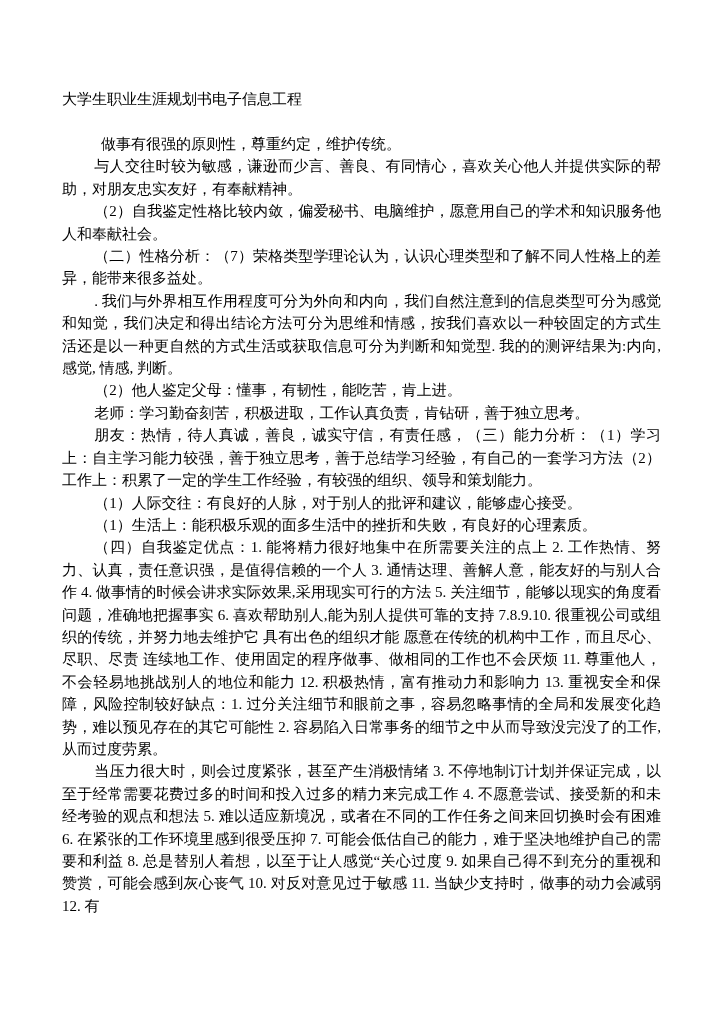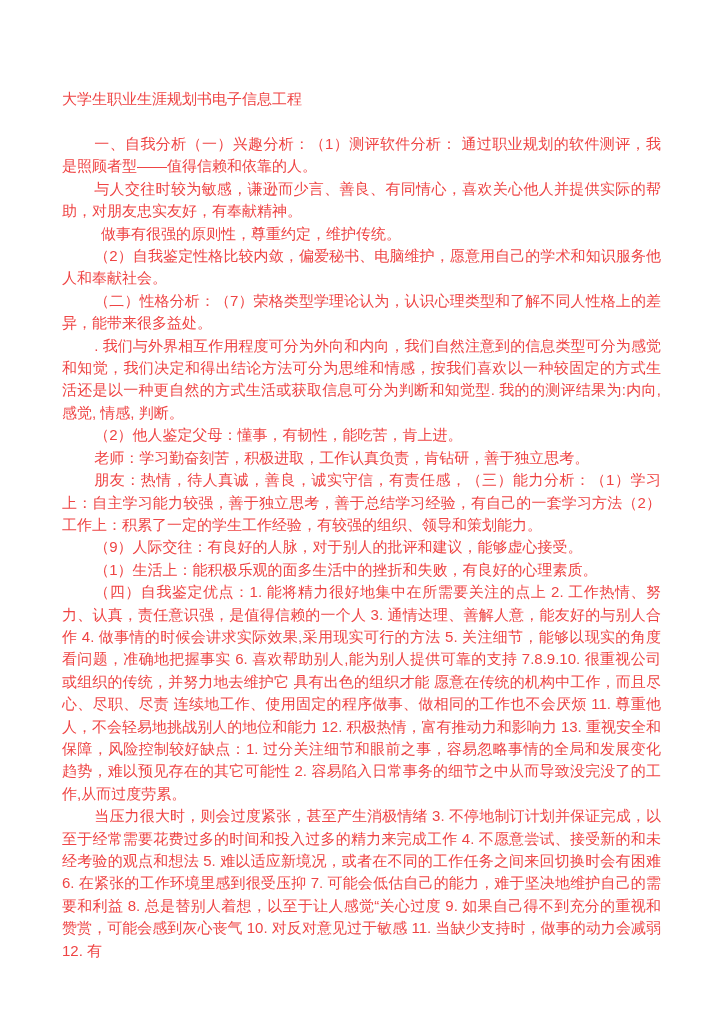--- a/index.html
+++ b/index.html
@@ -13,21 +13,22 @@
     height: 1017px;
     background: #ffffff;
     overflow: hidden;
     font-family: "Liberation Sans", "DejaVu Sans", sans-serif;
   }
   .content {
     position: absolute;
     left: 62px;
     top: 88px;
     width: 599px;
-    color: #ef4444;
+    color: #000000;
+    font-family: Liberation Serif, serif;
   }
   .doc-title {
     font-size: 15px;
     line-height: 22px;
     margin: 0 0 23px 0;
     font-weight: normal;
     text-align: left;
   }
   .para {
     font-size: 15px;
@@ -41,27 +42,26 @@
   .para.indent-lg {
     text-indent: 2.6em;
   }
 </style>
 </head>
 <body>
 
 <div class="page">
   <div class="content">
     <h1 class="doc-title">大学生职业生涯规划书电子信息工程</h1>
-    <p class="para">一、自我分析（一）兴趣分析：（1）测评软件分析： 通过职业规划的软件测评，我是照顾者型——值得信赖和依靠的人。</p>
+    <p class="para indent-lg">做事有很强的原则性，尊重约定，维护传统。</p>
     <p class="para">与人交往时较为敏感，谦逊而少言、善良、有同情心，喜欢关心他人并提供实际的帮助，对朋友忠实友好，有奉献精神。</p>
-    <p class="para indent-lg">做事有很强的原则性，尊重约定，维护传统。</p>
     <p class="para">（2）自我鉴定性格比较内敛，偏爱秘书、电脑维护，愿意用自己的学术和知识服务他人和奉献社会。</p>
     <p class="para">（二）性格分析：（7）荣格类型学理论认为，认识心理类型和了解不同人性格上的差异，能带来很多益处。</p>
     <p class="para">. 我们与外界相互作用程度可分为外向和内向，我们自然注意到的信息类型可分为感觉和知觉，我们决定和得出结论方法可分为思维和情感，按我们喜欢以一种较固定的方式生活还是以一种更自然的方式生活或获取信息可分为判断和知觉型. 我的的测评结果为:内向, 感觉, 情感, 判断。</p>
     <p class="para">（2）他人鉴定父母：懂事，有韧性，能吃苦，肯上进。</p>
     <p class="para">老师：学习勤奋刻苦，积极进取，工作认真负责，肯钻研，善于独立思考。</p>
     <p class="para">朋友：热情，待人真诚，善良，诚实守信，有责任感，（三）能力分析：（1）学习上：自主学习能力较强，善于独立思考，善于总结学习经验，有自己的一套学习方法（2）工作上：积累了一定的学生工作经验，有较强的组织、领导和策划能力。</p>
-    <p class="para">（9）人际交往：有良好的人脉，对于别人的批评和建议，能够虚心接受。</p>
+    <p class="para">（1）人际交往：有良好的人脉，对于别人的批评和建议，能够虚心接受。</p>
     <p class="para">（1）生活上：能积极乐观的面多生活中的挫折和失败，有良好的心理素质。</p>
     <p class="para">（四）自我鉴定优点：1. 能将精力很好地集中在所需要关注的点上 2. 工作热情、努力、认真，责任意识强，是值得信赖的一个人 3. 通情达理、善解人意，能友好的与别人合作 4. 做事情的时候会讲求实际效果,采用现实可行的方法 5. 关注细节，能够以现实的角度看问题，准确地把握事实 6. 喜欢帮助别人,能为别人提供可靠的支持 7.8.9.10. 很重视公司或组织的传统，并努力地去维护它 具有出色的组织才能 愿意在传统的机构中工作，而且尽心、尽职、尽责 连续地工作、使用固定的程序做事、做相同的工作也不会厌烦 11. 尊重他人，不会轻易地挑战别人的地位和能力 12. 积极热情，富有推动力和影响力 13. 重视安全和保障，风险控制较好缺点：1. 过分关注细节和眼前之事，容易忽略事情的全局和发展变化趋势，难以预见存在的其它可能性 2. 容易陷入日常事务的细节之中从而导致没完没了的工作,从而过度劳累。</p>
     <p class="para">当压力很大时，则会过度紧张，甚至产生消极情绪 3. 不停地制订计划并保证完成，以至于经常需要花费过多的时间和投入过多的精力来完成工作 4. 不愿意尝试、接受新的和未经考验的观点和想法 5. 难以适应新境况，或者在不同的工作任务之间来回切换时会有困难 6. 在紧张的工作环境里感到很受压抑 7. 可能会低估自己的能力，难于坚决地维护自己的需要和利益 8. 总是替别人着想，以至于让人感觉“关心过度 9. 如果自己得不到充分的重视和赞赏，可能会感到灰心丧气 10. 对反对意见过于敏感 11. 当缺少支持时，做事的动力会减弱 12. 有</p>
   </div>
 </div>
 
 </body></html>

